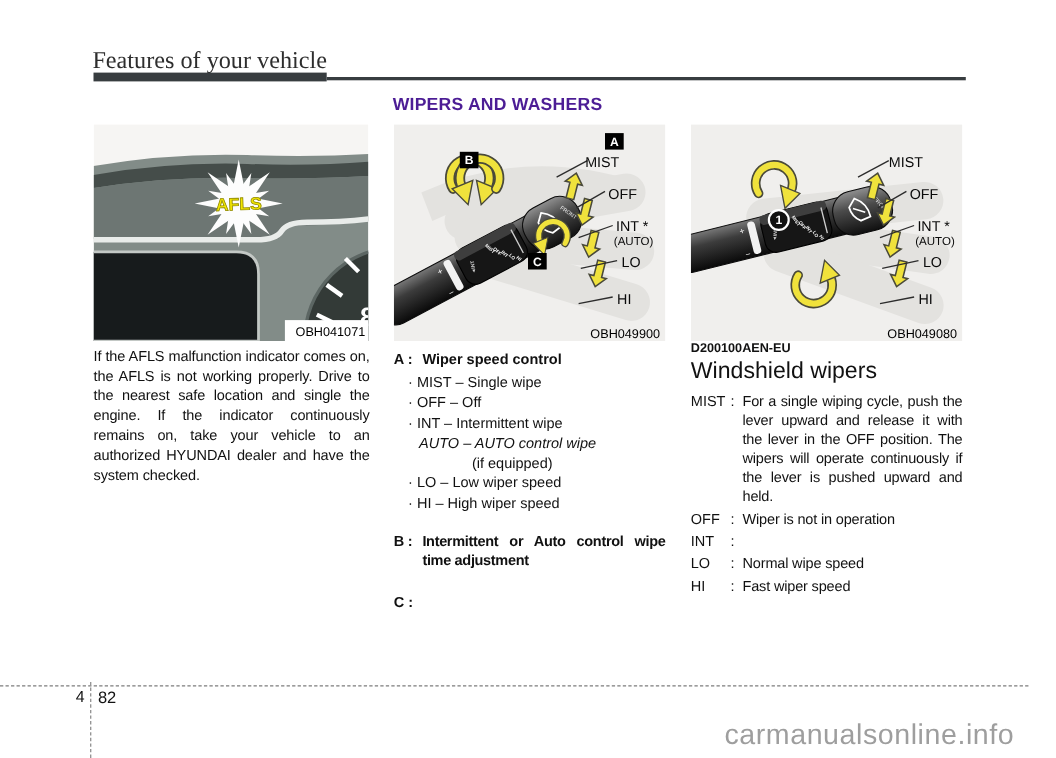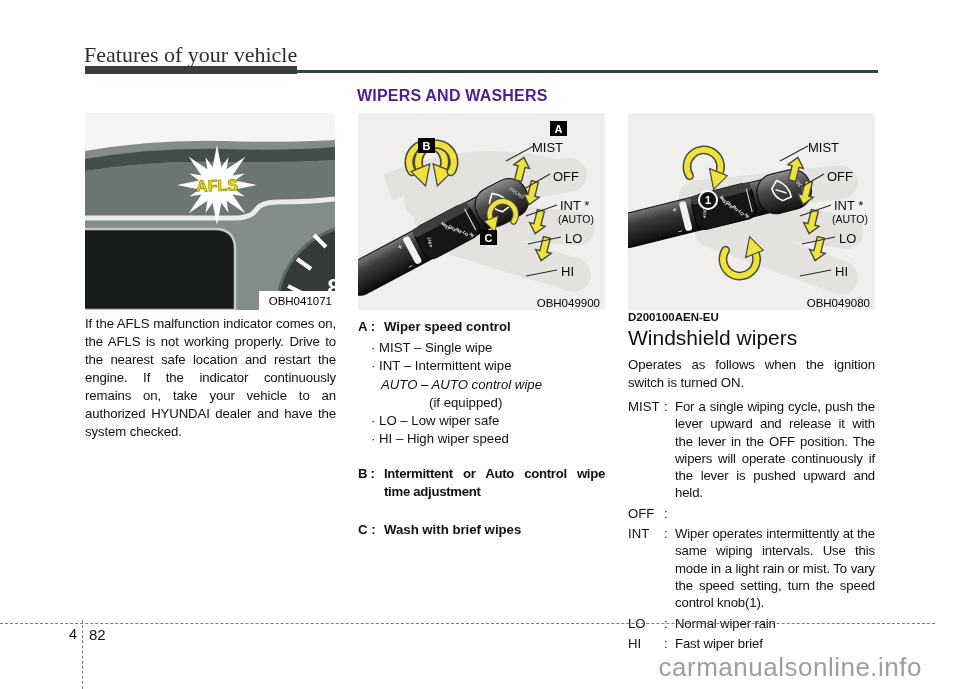--- a/index.html
+++ b/index.html
@@ -237,76 +237,75 @@
         <text x="207" y="163">HI</text>
       </g>
       <g>
         <circle cx="80" cy="87" r="9" fill="#111" stroke="#fff" stroke-width="2"></circle>
         <text x="80" y="91" font-size="11" font-weight="bold" fill="#fff" text-anchor="middle">1</text>
       </g>
       <text x="242" y="194" font-size="11.5" fill="#000" text-anchor="end">OBH049080</text>
     </svg>
   </div>
 
-  <div class="abs bodytext" id="col1-text">If the AFLS malfunction indicator comes on, the AFLS is not working properly. Drive to the nearest safe location and restart the engine. If the indicator continuously remains on, take your vehicle to an authorized HYUNDAI dealer and have the system checked.</div>
+  <div class="abs bodytext" id="col1-text">If the AFLS malfunction indicator comes on, the AFLS is not working properly. Drive to the nearest safe location and single the engine. If the indicator continuously remains on, take your vehicle to an authorized HYUNDAI dealer and have the system checked.</div>
 
   <div class="abs" id="col2-text">
     <div class="item" id="item-a">
       <span class="k">A :</span>
       <span class="t">Wiper speed control</span>
     </div>
     <div id="sublist">
       <div>· MIST – Single wipe</div>
+      <div>· OFF – Off</div>
       <div>· INT – Intermittent wipe</div>
       <div class="sub-auto">AUTO – AUTO control wipe</div>
       <div class="sub-ifeq">(if equipped)</div>
-      <div>· LO – Low wiper safe</div>
+      <div>· LO – Low wiper speed</div>
       <div>· HI – High wiper speed</div>
     </div>
     <div class="item" id="item-b">
       <span class="k">B :</span>
       <span class="t">
         <span class="just" style="display:block">Intermittent or Auto control wipe</span>
         <span style="display:block">time adjustment</span>
       </span>
     </div>
     <div class="item" id="item-c">
       <span class="k">C :</span>
-      <span class="t">Wash with brief wipes</span>
     </div>
   </div>
 
   <div class="abs" id="col3">
     <div id="code-line">D200100AEN-EU</div>
     <div id="ws-heading">Windshield wipers</div>
-    <div class="bodytext" id="ws-intro">Operates as follows when the ignition switch is turned ON.</div>
 
     <div class="def-row">
       <span class="def-term">MIST</span>
         <span class="def-colon">:</span>
       <div class="def-desc">For a single wiping cycle, push the lever upward and release it with the lever in the OFF position. The wipers will operate continuously if the lever is pushed upward and held.</div>
     </div>
     <div class="def-row">
       <span class="def-term">OFF</span>
         <span class="def-colon">:</span>
+      <div class="def-desc">Wiper is not in operation</div>
     </div>
     <div class="def-row">
       <span class="def-term">INT</span>
         <span class="def-colon">:</span>
-      <div class="def-desc">Wiper operates intermittently at the same wiping intervals. Use this mode in a light rain or mist. To vary the speed setting, turn the speed control knob(1).</div>
     </div>
     <div class="def-row">
       <span class="def-term">LO</span>
         <span class="def-colon">:</span>
-      <div class="def-desc">Normal wiper rain</div>
+      <div class="def-desc">Normal wipe speed</div>
     </div>
     <div class="def-row">
       <span class="def-term">HI</span>
         <span class="def-colon">:</span>
-      <div class="def-desc">Fast wiper brief</div>
+      <div class="def-desc">Fast wiper speed</div>
     </div>
   </div>
 
   <div class="abs" id="hdash"></div>
   <div class="abs" id="vdash"></div>
   <div class="abs" id="chapter-num">4</div>
   <div class="abs" id="page-num">82</div>
   <div class="abs" id="watermark">carmanualsonline.info</div>
 
 </div>

